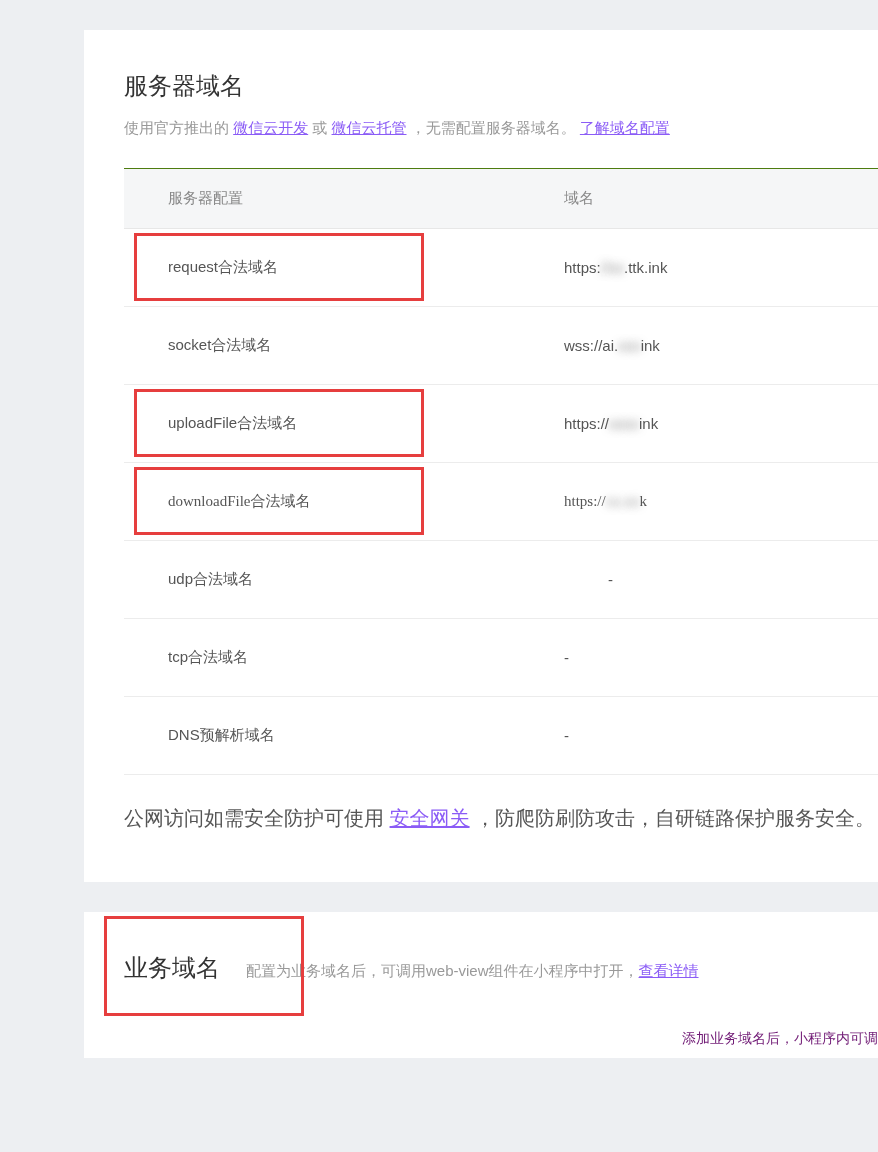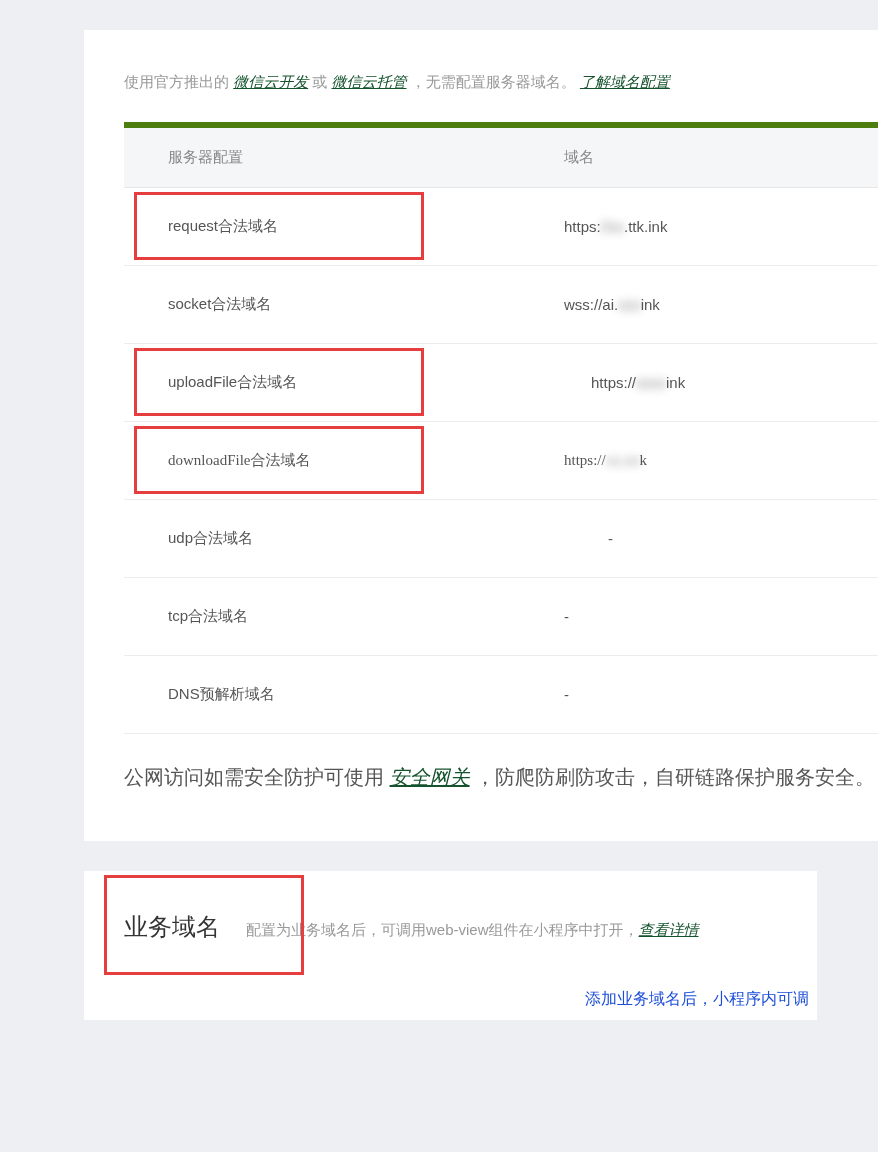--- a/index.html
+++ b/index.html
@@ -14,39 +14,39 @@
   .card1 {
     background: #fff;
     margin: 30px 0 0 84px;
     padding: 40px 0 50px 40px;
     width: 794px;
   }
   .card2 {
     background: #fff;
     margin: 30px 0 0 84px;
     padding: 40px 0 10px 40px;
-    width: 733px;
+    width: 794px;
   }
   .title {
     font-size: 24px;
     font-weight: 400;
     color: #333;
     margin-bottom: 14px;
   }
   .subtitle {
     font-size: 15px;
     color: #999;
     margin-bottom: 28px;
     line-height: 1.6;
   }
-  .link { color: #14532d; font-style: italic; }
+  .link { color: #8b5cf6; }
   .thead {
     display: flex;
     background: #f5f6f7;
-    border-top: 6px solid #4d7c0f;
+    border-top: 1px solid #4d7c0f;
     border-bottom: 1px solid #e7e7e7;
     font-size: 15px;
     color: #888;
     padding: 20px 0;
   }
   .col1 { padding-left: 44px; width: 440px; flex: 0 0 440px; }
   .col2 { flex: 1; }
   .row {
     display: flex;
     align-items: center;
@@ -75,52 +75,53 @@
   .sec2-title {
     font-size: 24px;
     color: #333;
     font-weight: 400;
   }
   .sec2-sub {
     font-size: 15px;
     color: #999;
   }
   .sec2-note {
-    font-size: 16px;
-    color: #1d4ed8;
+    font-size: 14px;
+    color: #701a75;
     text-align: right;
     margin-top: 46px;
-    padding-right: 8px;
+    padding-right: 0;
   }
   .blur { color: transparent; text-shadow: 0 0 8px rgba(120,120,120,0.9); }
 </style>
 </head>
 <body>
 
 <div class="card1">
+  <div class="title">服务器域名</div>
   <div class="subtitle">
     <span>使用官方推出的 </span><a class="link" href="#">微信云开发</a><span> 或 </span><a class="link" href="#">微信云托管</a><span> ，无需配置服务器域名。 </span><a class="link" href="#">了解域名配置</a>
   </div>
 
   <div class="wrap1">
     <div class="thead">
       <div class="col1">服务器配置</div>
       <div class="col2">域名</div>
     </div>
     <div id="rows">
         <div class="row" style="position: relative;">
           <div class="col1">request合法域名</div>
           <div class="col2"><span>https:</span><span class="blur">//xx</span><span>.ttk.ink</span></div>
           <div class="highlight" style="left: 10px; top: 4px; width: 290px; height: 68px;"></div>
         </div>
         <div class="row" style="position: relative;">
           <div class="col1">socket合法域名</div>
           <div class="col2"><span>wss://ai.</span><span class="blur">xxx</span><span>ink</span></div>
         </div>
-        <div class="row" style="position: relative; gap: 27px;">
+        <div class="row" style="position: relative;">
           <div class="col1">uploadFile合法域名</div>
           <div class="col2"><span>https://</span><span class="blur">xxxx</span><span>ink</span></div>
           <div class="highlight" style="left: 10px; top: 4px; width: 290px; height: 68px;"></div>
         </div>
         <div class="row" style="position: relative; font-family: Liberation Serif, serif;">
           <div class="col1">downloadFile合法域名</div>
           <div class="col2"><span>https://</span><span class="blur">xx.xn</span><span>k</span></div>
           <div class="highlight" style="left: 10px; top: 4px; width: 290px; height: 68px;"></div>
         </div>
         <div class="row" style="position: relative; gap: 44px;">

